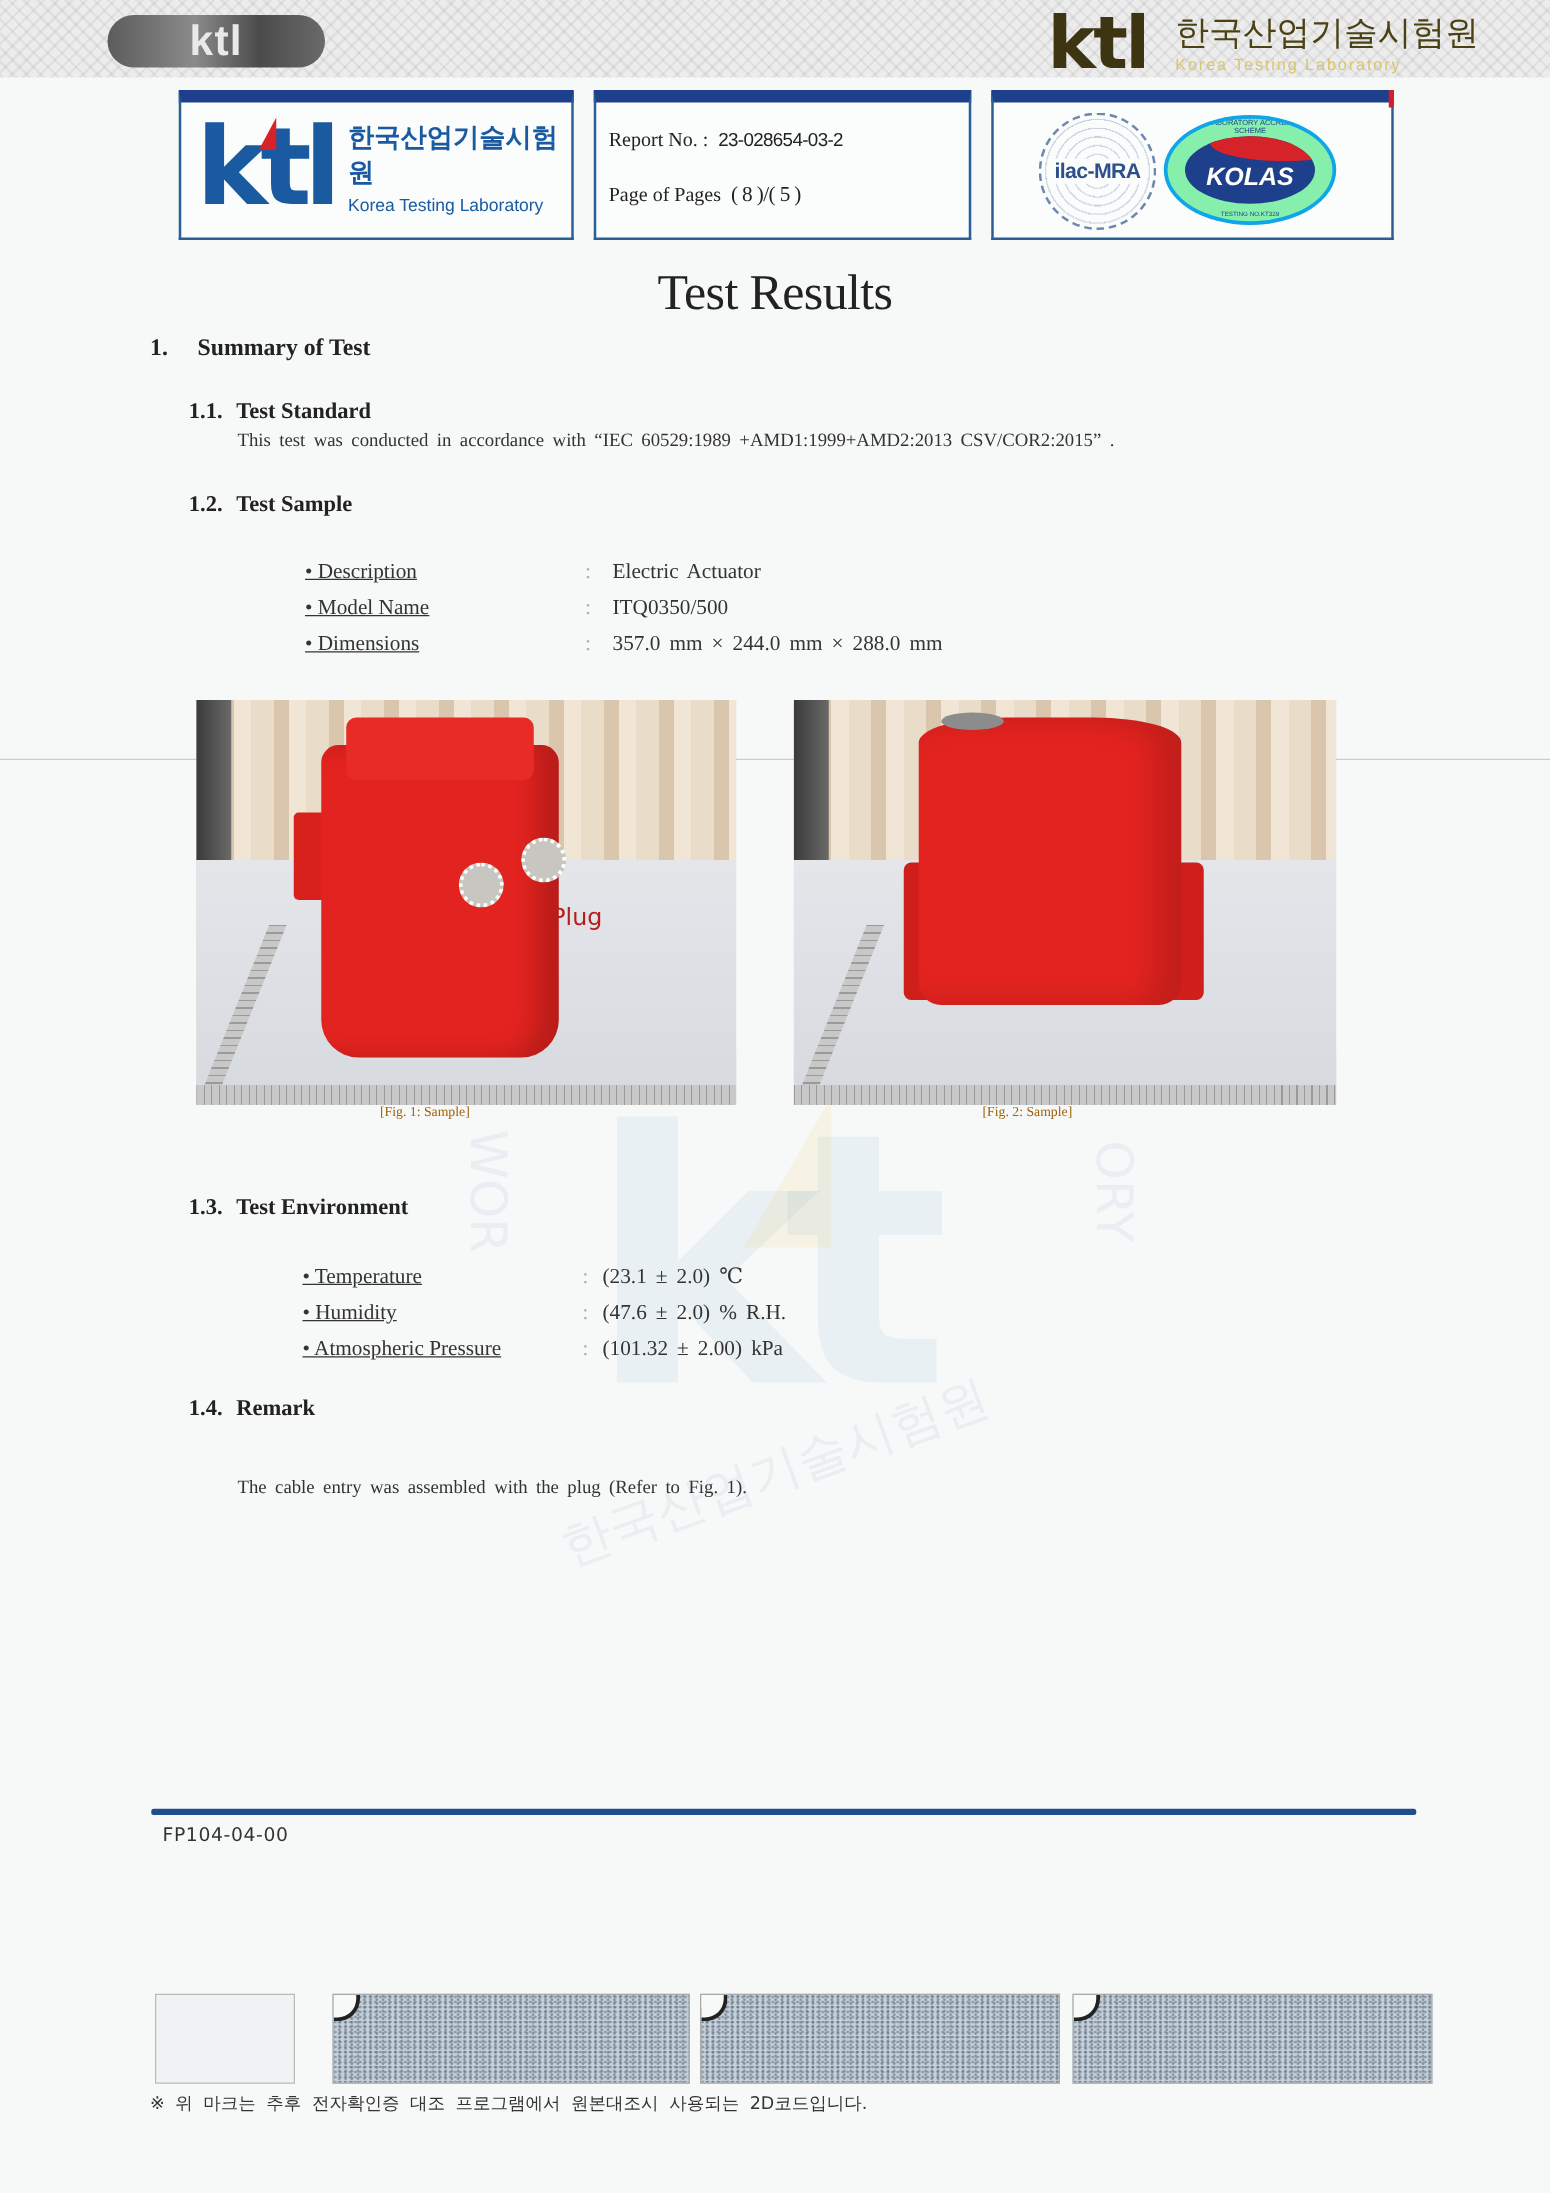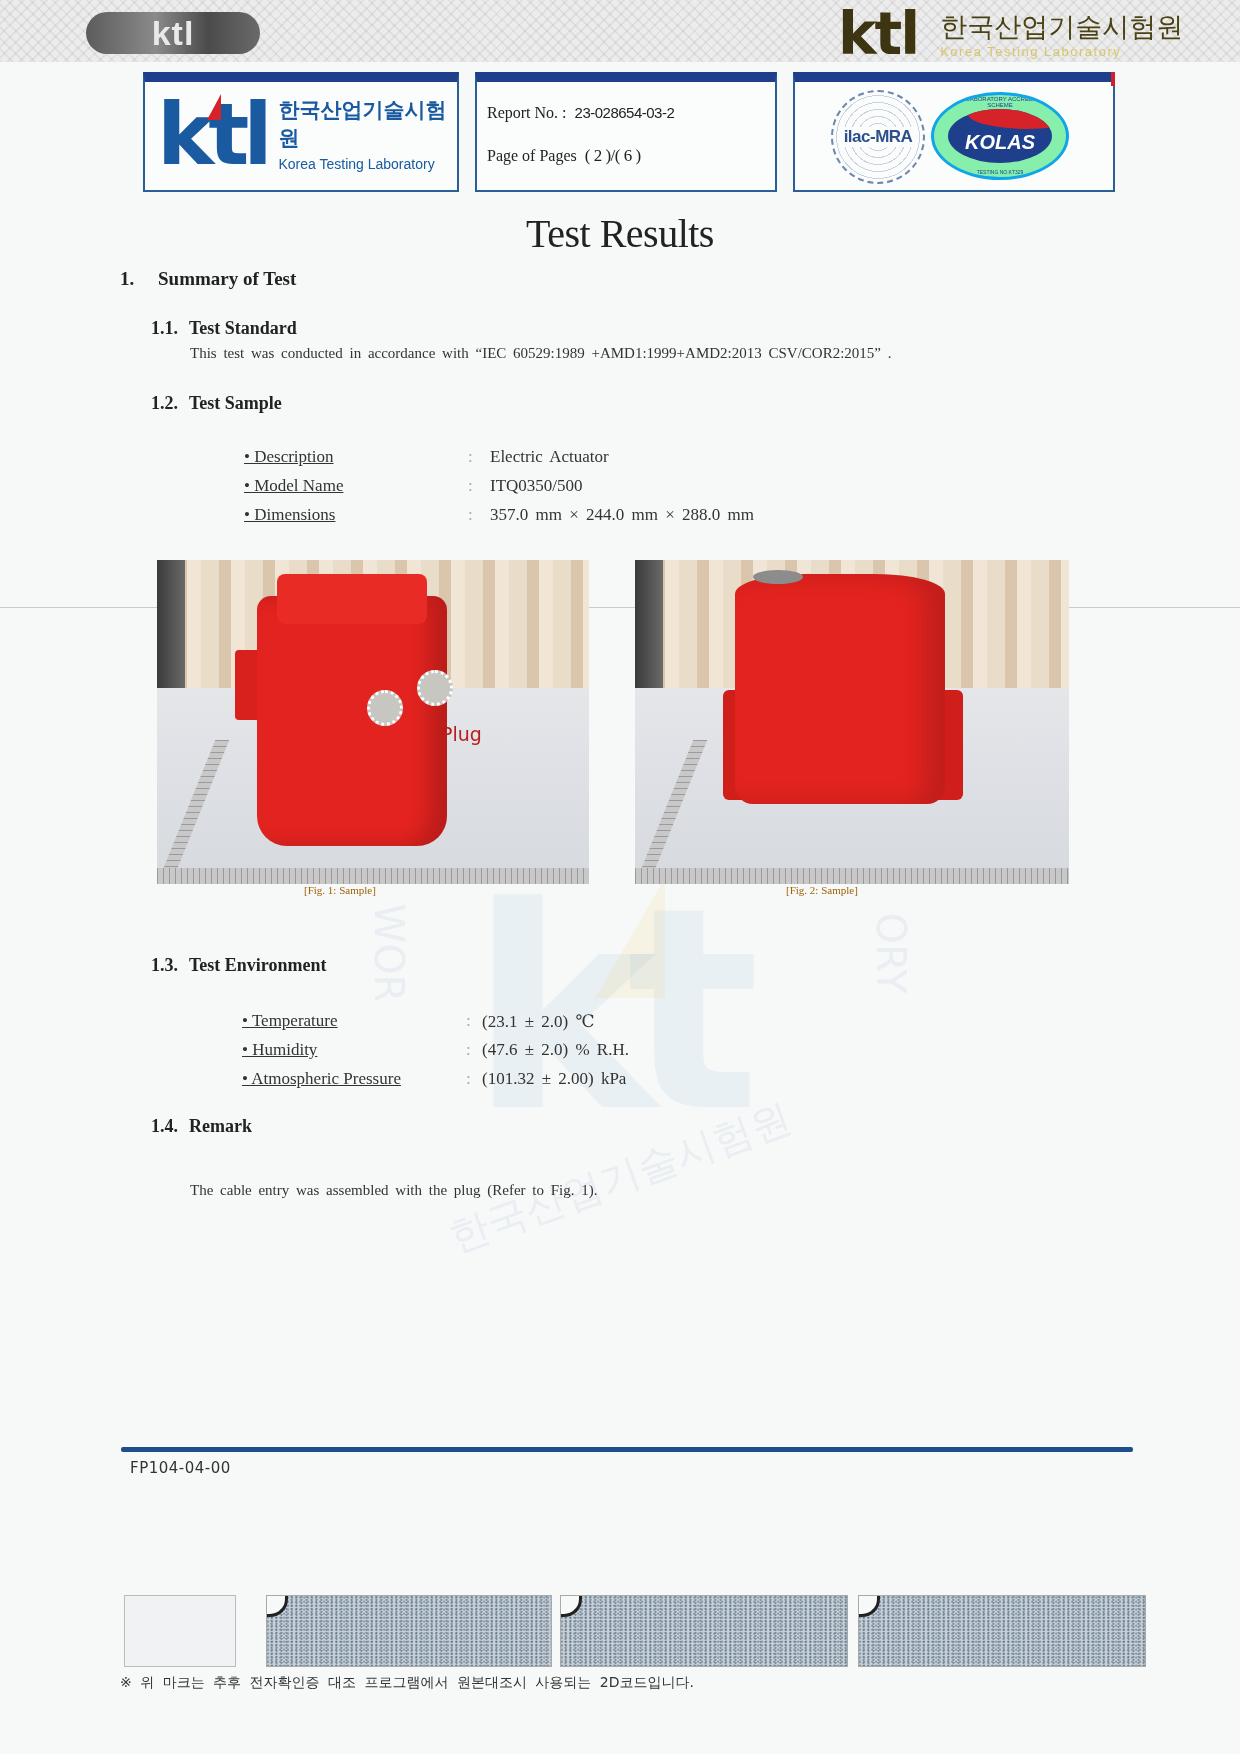--- a/index.html
+++ b/index.html
@@ -157,21 +157,21 @@
   </div>
 </div>
 
 <div class="hbox hbox-report">
   <div class="report-line l1">
     <span>Report No. :</span>
     <span class="val">23-028654-03-2</span>
   </div>
   <div class="report-line l2">
     <span>Page of Pages</span>
-    <span class="val" style="font-family:'Liberation Serif',serif;font-size:17px;">( 2 )/( 6 )</span>
+    <span class="val" style="font-family:'Liberation Serif',serif;font-size:17px;">( 8 )/( 5 )</span>
   </div>
 </div>
 
 <div class="hbox hbox-accr">
   <div class="ilac">
       <span>ilac-MRA</span>
     </div>
   <div class="kolas">
     <div class="kolas-ring">KOREA LABORATORY ACCREDITATION SCHEME</div>
     <div class="kolas-inner">

